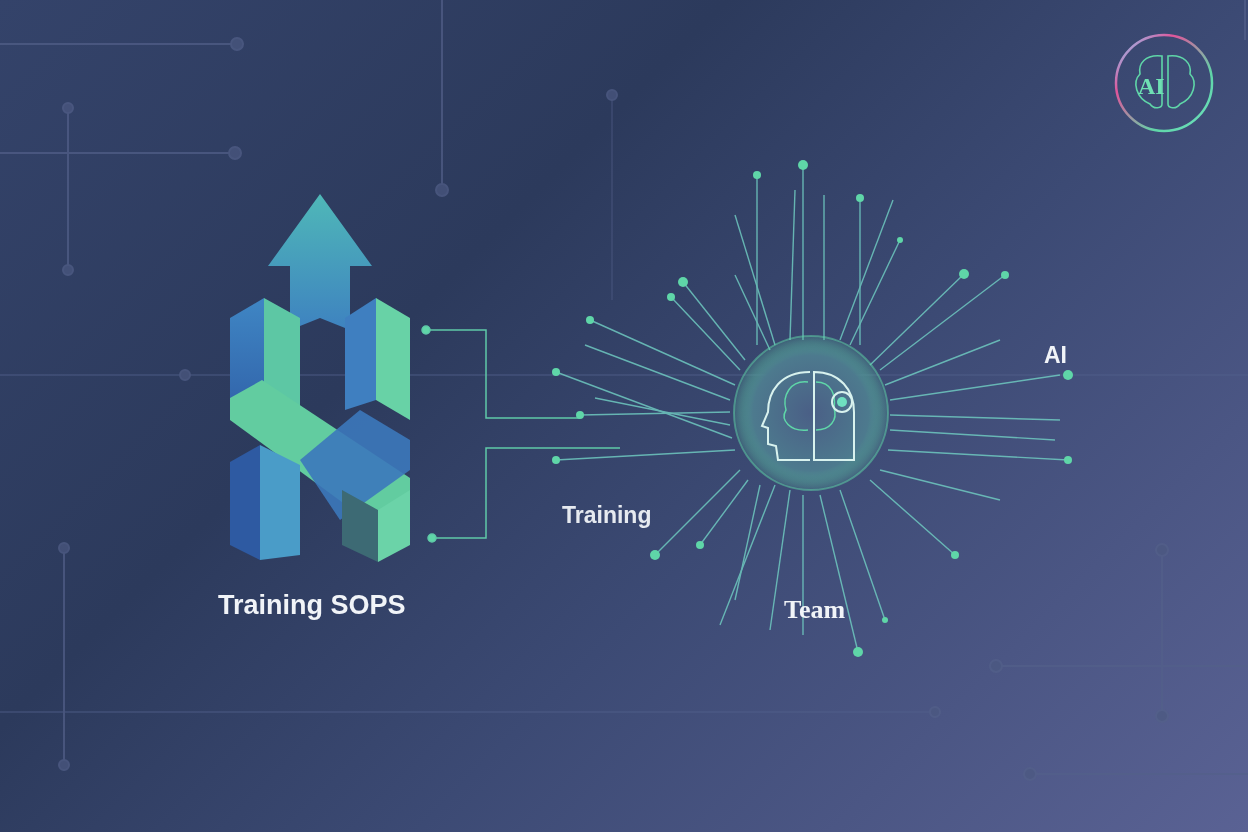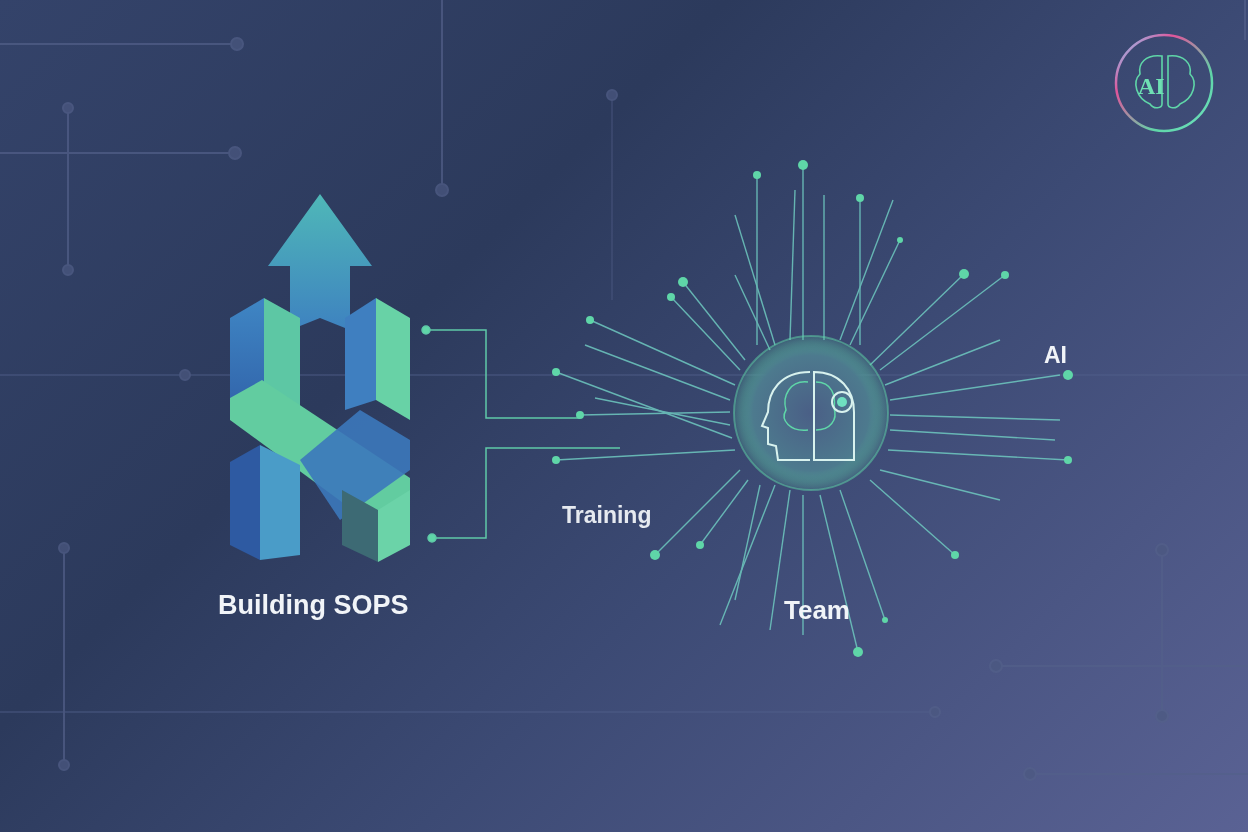--- a/index.html
+++ b/index.html
@@ -3,21 +3,21 @@
 <meta charset="utf-8">
 <style>
   html,body{margin:0;padding:0;}
   body{width:1248px;height:832px;overflow:hidden;position:relative;
     background:linear-gradient(135deg,#34436a 0%,#2c3a5c 35%,#3c4a74 60%,#5a6294 100%);
     font-family:"Liberation Sans",sans-serif;}
   .layer{position:absolute;left:0;top:0;width:1248px;height:832px;}
   .label{position:absolute;color:#f1f4f8;font-weight:bold;font-family:"Liberation Sans",sans-serif;}
   #lbl-sops{left:218px;top:590px;font-size:27px;}
   #lbl-training{left:562px;top:502px;font-size:23px;font-weight:bold;color:#e6eaf0;}
-  #lbl-team{left:784px;top:595px;font-size:26px;}
+  #lbl-team{left:784px;top:595px;font-size:26px;font-family:Liberation Serif, serif;}
   #lbl-ai{left:1044px;top:342px;font-size:23px;}
 </style>
 </head>
 <body>
 
 <svg class="layer" viewBox="0 0 1248 832">
   <g stroke="#54618a" stroke-width="2" fill="#4d5a82" opacity="0.7">
     <line x1="0" y1="44" x2="237" y2="44"></line>
       <circle cx="237" cy="44" r="6"></circle>
     <line x1="0" y1="153" x2="235" y2="153"></line>
@@ -180,16 +180,16 @@
     </linearGradient>
   </defs>
   <circle cx="1164" cy="83" r="48" fill="none" stroke="url(#ringG)" stroke-width="2.5"></circle>
   <g fill="none" stroke="#5fd6a8" stroke-width="1.6">
     <path d="M1162,56 C1145,54 1138,64 1140,74 C1132,82 1136,98 1150,104 C1154,110 1162,108 1162,104 Z"></path>
     <path d="M1168,56 C1184,54 1192,64 1190,74 C1198,82 1194,98 1180,104 C1176,110 1168,108 1168,104 Z"></path>
   </g>
   <text x="1138" y="94" font-family="Liberation Serif, serif" font-weight="bold" font-size="24" fill="#6fe0b4">AI</text>
 </svg>
 
-<div class="label" id="lbl-sops">Building SOPS</div>
+<div class="label" id="lbl-sops">Training SOPS</div>
 <div class="label" id="lbl-training">Training</div>
 <div class="label" id="lbl-team">Team</div>
 <div class="label" id="lbl-ai">AI</div>
 
 </body></html>

